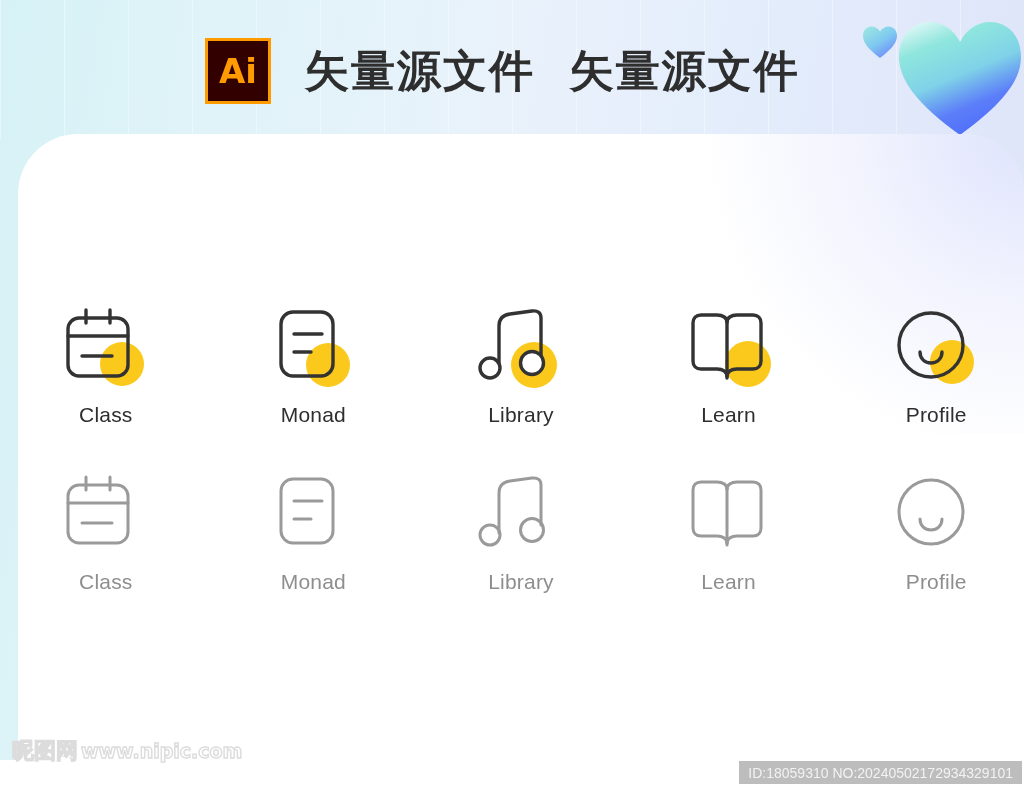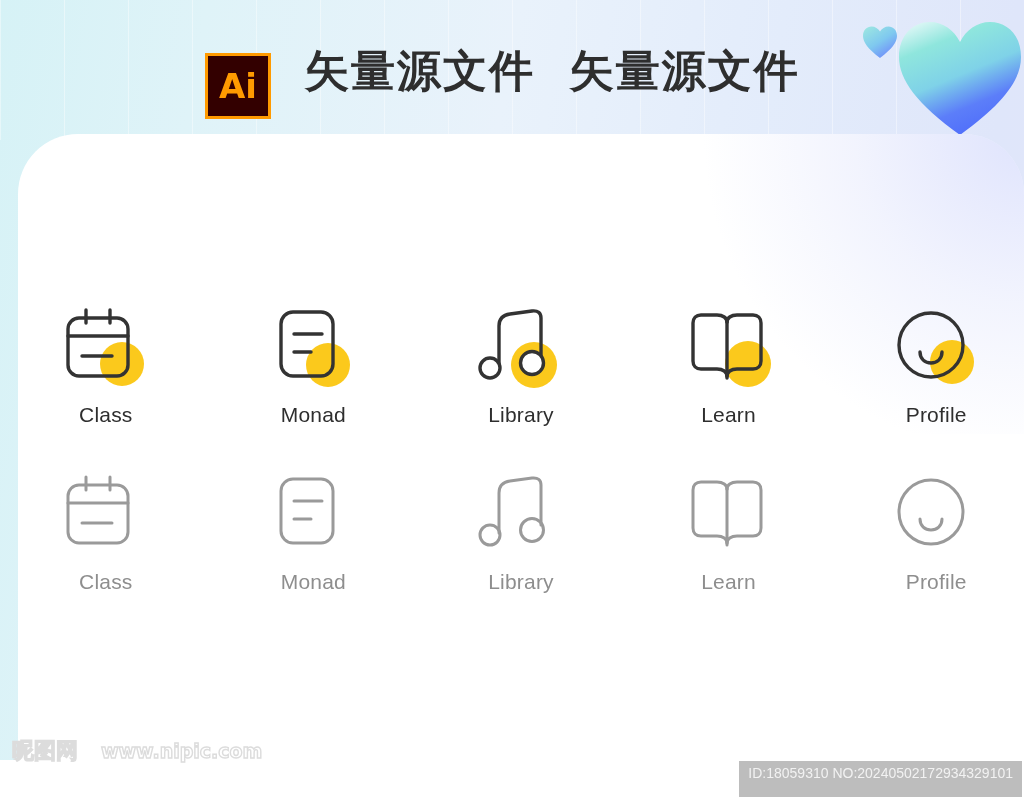--- a/index.html
+++ b/index.html
@@ -51,21 +51,21 @@
         rgba(255,255,255,0) 1px,
         rgba(255,255,255,0) 64px);
     opacity: .75;
     pointer-events: none;
   }
 
   
   .ai-badge {
     position: absolute;
     left: 205px;
-    top: 53px;
+    top: 38px;
     width: 66px;
     height: 66px;
     background: #330000;
     border: 3px solid #ff9a00;
     box-sizing: border-box;
     display: flex;
     align-items: center;
     justify-content: center;
   }
   .ai-badge span {
@@ -181,21 +181,21 @@
     width: 1024px;
     height: 44px;
     background: #ffffff;
   }
   .watermark {
     position: absolute;
     left: 12px;
     top: 740px;
     display: flex;
     align-items: center;
-    gap: 23px;
+    gap: 3px;
     color: #e2e2e2;
     font-size: 23px;
     font-weight: 700;
     letter-spacing: 0px;
     line-height: 1;
     -webkit-text-stroke: 1px #dddddd;
   }
   .wm-cn {
     font-family: "DejaVu Sans", sans-serif;
     font-size: 22px;
@@ -209,21 +209,21 @@
     -webkit-text-stroke: 1.4px #dcdcdc;
   }
   .id-badge {
     position: absolute;
     right: 2px;
     top: 761px;
     background: #bdbdbd;
     color: #f2f2f2;
     font-family: "Liberation Sans", sans-serif;
     font-size: 14px;
-    padding: 5px 9px 17px 9px;
+    padding: 5px 9px 4px 9px;
     line-height: 1;
     white-space: nowrap;
   }
 </style>
 </head>
 <body>
 
 <div id="stage">
 
   <div class="header-band"></div>

